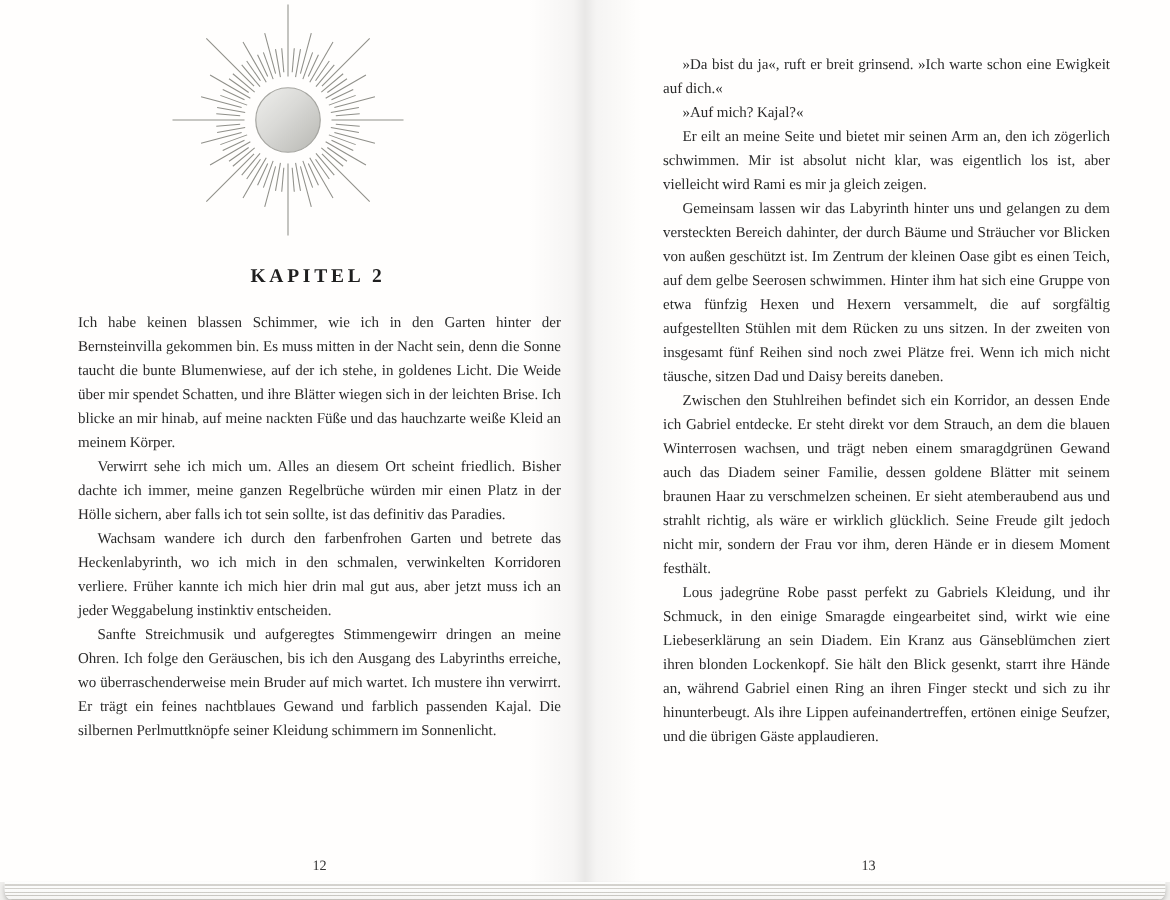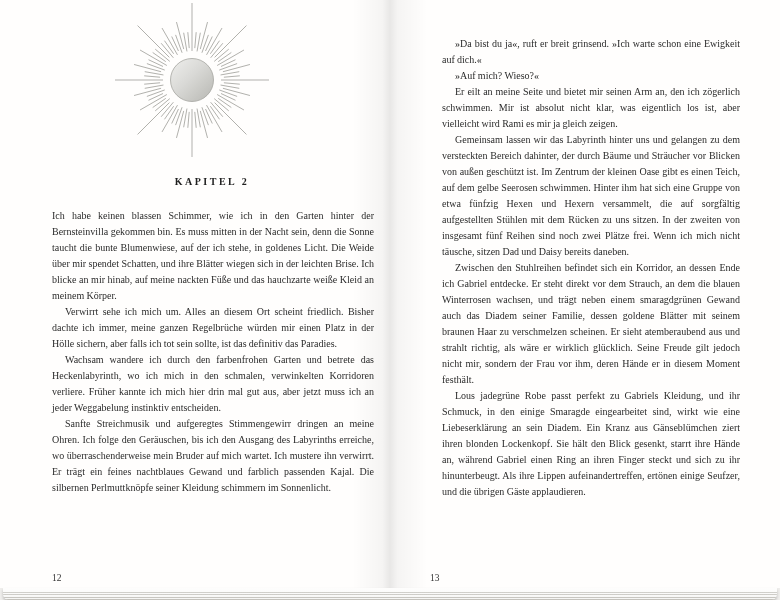--- a/index.html
+++ b/index.html
@@ -37,21 +37,21 @@
   }
 
   
   .chapter-title {
     position: absolute;
     top: 176px;
     left: 52px;
     width: 320px;
     margin: 0;
     text-align: center;
-    font-size: 10px;
+    font-size: 13px;
     font-weight: 700;
     letter-spacing: 2.5px;
     color: #1f1f1f;
   }
 
   
   .text-col {
     position: absolute;
     color: #2b2b2b;
   }
@@ -74,21 +74,21 @@
     hyphens: auto;
     -webkit-hyphens: auto;
     word-spacing: -0.2px;
   }
   .para.noindent { text-indent: 0; }
 
   
   .page-number {
     position: absolute;
     bottom: 5px;
-    text-align: left;
+    text-align: center;
     font-size: 9.5px;
     color: #333;
   }
   .page-number.left-num  { left: 52px; width: 322px; }
   .page-number.right-num { left: 40px; width: 298px; }
 
   
   .gutter-shadow {
     position: absolute;
     top: 0;
@@ -220,21 +220,21 @@
       <p class="para">Wachsam wandere ich durch den farbenfrohen Garten und betrete das Heckenlabyrinth, wo ich mich in den schmalen, verwinkelten Korridoren verliere. Früher kannte ich mich hier drin mal gut aus, aber jetzt muss ich an jeder Weggabelung instinktiv entscheiden.</p>
       <p class="para">Sanfte Streichmusik und aufgeregtes Stimmengewirr dringen an meine Ohren. Ich folge den Geräuschen, bis ich den Ausgang des Labyrinths erreiche, wo überraschenderweise mein Bruder auf mich wartet. Ich mustere ihn verwirrt. Er trägt ein feines nachtblaues Gewand und farblich passenden Kajal. Die silbernen Perlmuttknöpfe seiner Kleidung schimmern im Sonnenlicht.</p>
     </div>
 
     <div class="page-number left-num">12</div>
   </div>
 
   <div class="page">
     <div class="text-col right-col">
       <p class="para">»Da bist du ja«, ruft er breit grinsend. »Ich warte schon eine Ewigkeit auf dich.«</p>
-      <p class="para">»Auf mich? Wieso?«</p>
+      <p class="para">»Auf mich? Kajal?«</p>
       <p class="para">Er eilt an meine Seite und bietet mir seinen Arm an, den ich zögerlich schwimmen. Mir ist absolut nicht klar, was eigentlich los ist, aber vielleicht wird Rami es mir ja gleich zeigen.</p>
       <p class="para">Gemeinsam lassen wir das Labyrinth hinter uns und gelangen zu dem versteckten Bereich dahinter, der durch Bäume und Sträucher vor Blicken von außen geschützt ist. Im Zentrum der kleinen Oase gibt es einen Teich, auf dem gelbe Seerosen schwimmen. Hinter ihm hat sich eine Gruppe von etwa fünfzig Hexen und Hexern versammelt, die auf sorgfältig aufgestellten Stühlen mit dem Rücken zu uns sitzen. In der zweiten von insgesamt fünf Reihen sind noch zwei Plätze frei. Wenn ich mich nicht täusche, sitzen Dad und Daisy bereits daneben.</p>
       <p class="para">Zwischen den Stuhlreihen befindet sich ein Korridor, an dessen Ende ich Gabriel entdecke. Er steht direkt vor dem Strauch, an dem die blauen Winterrosen wachsen, und trägt neben einem smaragdgrünen Gewand auch das Diadem seiner Familie, dessen goldene Blätter mit seinem braunen Haar zu verschmelzen scheinen. Er sieht atemberaubend aus und strahlt richtig, als wäre er wirklich glücklich. Seine Freude gilt jedoch nicht mir, sondern der Frau vor ihm, deren Hände er in diesem Moment festhält.</p>
       <p class="para">Lous jadegrüne Robe passt perfekt zu Gabriels Kleidung, und ihr Schmuck, in den einige Smaragde eingearbeitet sind, wirkt wie eine Liebeserklärung an sein Diadem. Ein Kranz aus Gänseblümchen ziert ihren blonden Lockenkopf. Sie hält den Blick gesenkt, starrt ihre Hände an, während Gabriel einen Ring an ihren Finger steckt und sich zu ihr hinunterbeugt. Als ihre Lippen aufeinandertreffen, ertönen einige Seufzer, und die übrigen Gäste applaudieren.</p>
     </div>
 
     <div class="page-number right-num">13</div>
   </div>
 
   <div class="gutter-shadow"></div>

